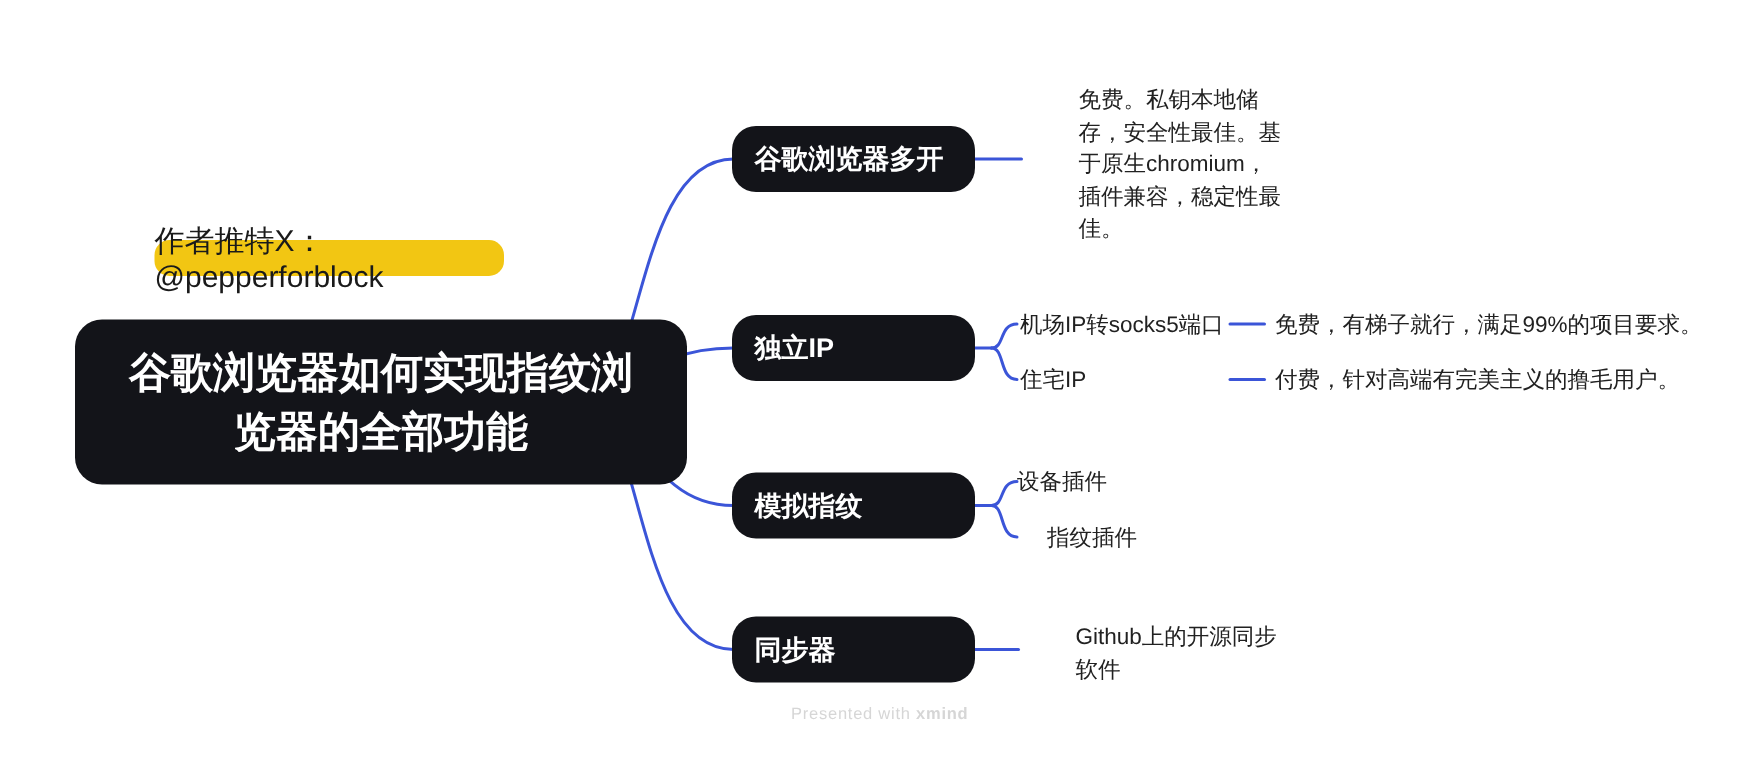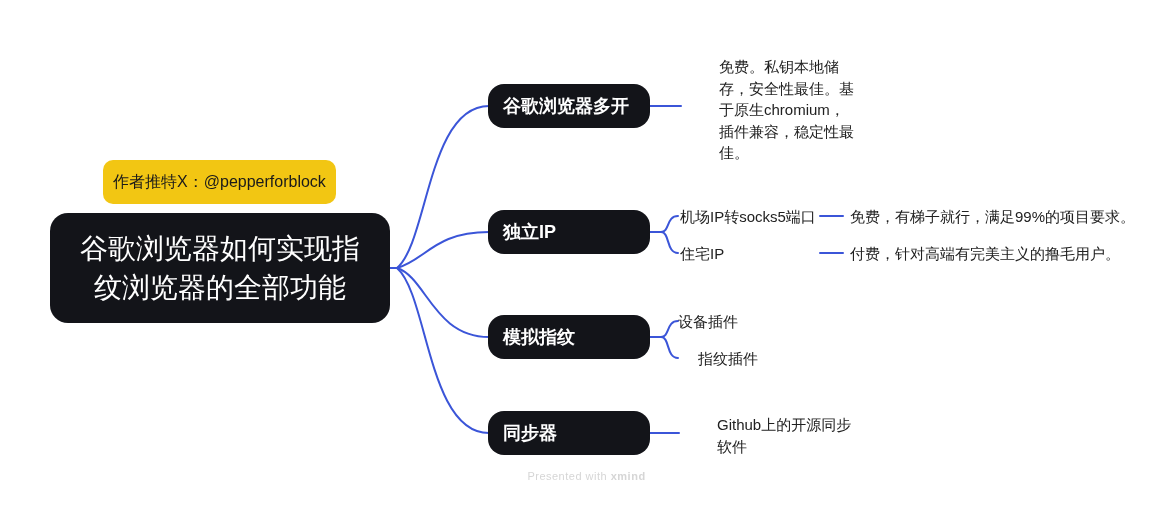--- a/index.html
+++ b/index.html
@@ -7,30 +7,30 @@
     --label-bg:#f2c613; --label-text:#1a1a1a; --text:#212121;
     --watermark:#d6d6d6; --background:#ffffff;
   }
   html,body{margin:0;padding:0;}
   body{font-family:"Liberation Sans","DejaVu Sans",sans-serif;background:var(--background);}
   .canvas{position:relative;width:1173px;height:510px;background:var(--background);overflow:hidden;}
   svg.wires{position:absolute;left:0;top:0;pointer-events:none;}
   svg.wires path{stroke:var(--line);stroke-width:2;fill:none;stroke-linecap:round;}
 
   .root-topic{
-    position:absolute;left:50px;top:213px;width:340px;height:110px;box-sizing:border-box;
+    position:absolute;left:50px;top:213px;width:408px;height:110px;box-sizing:border-box;
     background:var(--node-bg);color:var(--node-text);border-radius:18px;
     display:flex;align-items:center;justify-content:center;text-align:center;
-    font-size:28px;font-weight:400;line-height:39px;padding:0 28px;cursor:pointer;
+    font-size:28px;font-weight:700;line-height:39px;padding:0 28px;cursor:pointer;
   }
   .author-label{
-    position:absolute;left:103px;top:160px;width:233px;height:44px;box-sizing:border-box;
+    position:absolute;left:103px;top:160px;width:233px;height:24px;box-sizing:border-box;
     background:var(--label-bg);color:var(--label-text);border-radius:10px;
     display:flex;align-items:center;justify-content:center;
-    font-size:16px;font-weight:400;cursor:pointer;
+    font-size:20px;font-weight:400;cursor:pointer;
   }
   .branch-topic{
     position:absolute;left:488px;width:162px;height:44px;box-sizing:border-box;
     background:var(--node-bg);color:var(--node-text);border-radius:16px;
     display:flex;align-items:center;padding-left:15px;
     font-size:18px;font-weight:700;cursor:pointer;
   }
   .note{
     position:absolute;color:var(--text);font-size:15px;line-height:21.5px;cursor:pointer;margin-left:36px;
   }

